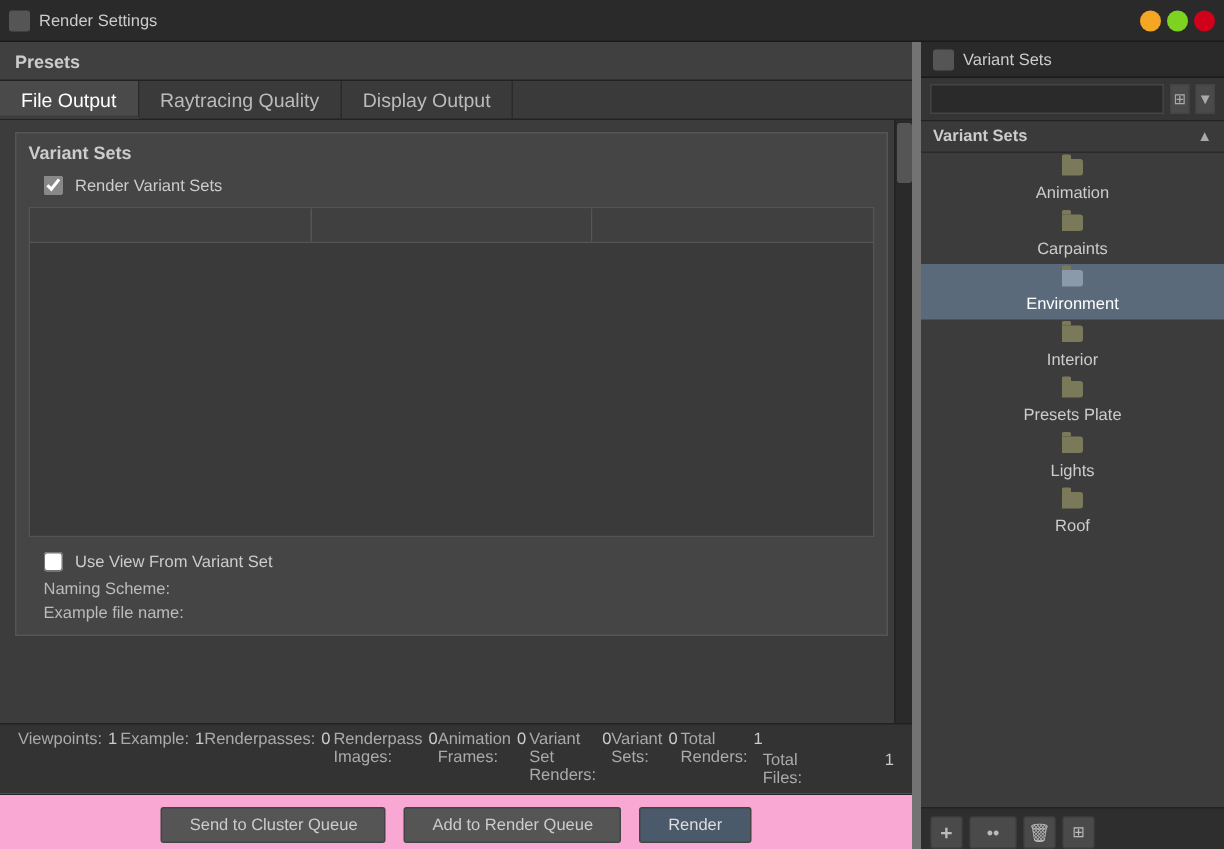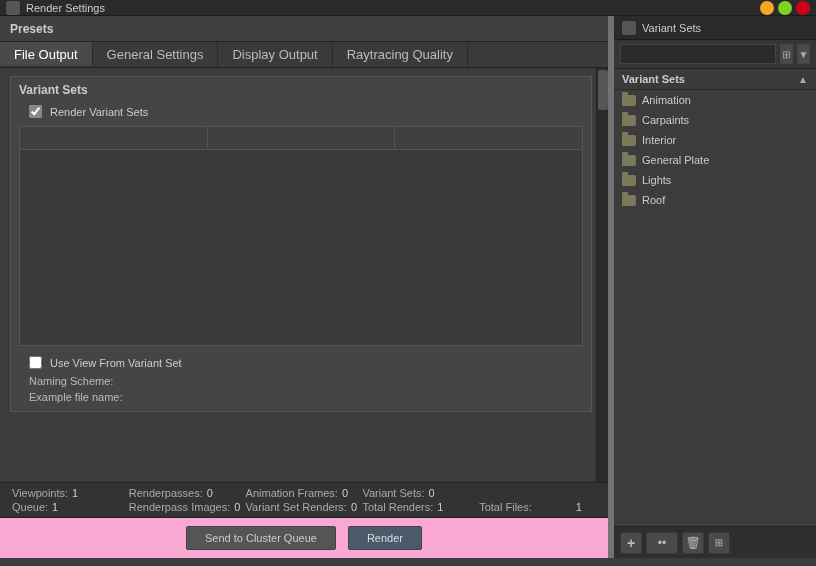--- a/index.html
+++ b/index.html
@@ -11,21 +11,21 @@
       font-size: 12px;
       color: #d0d0d0;
       overflow: hidden;
     }
 
     
     .title-bar {
       display: flex;
       align-items: center;
       background: #2a2a2a;
-      height: 16px;
+      height: 28px;
       padding: 0 6px;
       border-bottom: 1px solid #1a1a1a;
     }
     .title-bar-icon {
       width: 14px;
       height: 14px;
       background: #555;
       border-radius: 2px;
       margin-right: 6px;
     }
@@ -219,21 +219,20 @@
     .status-bar {
       background: #333;
       border-top: 1px solid #222;
       padding: 4px 12px;
       display: flex;
       gap: 0;
     }
     .status-col {
       flex: 1;
       display: flex;
-      flex-direction: column;
       gap: 2px;
       justify-content: flex-end;
     }
     .status-row {
       display: flex;
       gap: 4px;
       font-size: 11px;
       color: #bbb;
     }
     .status-key {
@@ -354,20 +353,21 @@
     }
 
     .tree-item {
       display: flex;
       align-items: center;
       padding: 4px 8px;
       cursor: pointer;
       font-size: 11px;
       color: #ccc;
       gap: 6px;
+      flex-direction: column;
     }
     .tree-item.selected {
       background: #5a6a7a;
       color: #fff;
     }
     .folder-icon {
       width: 14px;
       height: 11px;
       background: #7a7a5a;
       border-radius: 0 2px 2px 0;
@@ -432,27 +432,24 @@
 
     <div class="presets-bar">
       <span class="presets-label">Presets</span>
     </div>
 
     <div class="tabs-bar">
       <div class="tab active">
         <span>File Output</span>
       </div>
       <div class="tab">
-        <span>General Settings</span>
+        <span>Raytracing Quality</span>
       </div>
       <div class="tab">
         <span>Display Output</span>
-      </div>
-      <div class="tab">
-        <span>Raytracing Quality</span>
       </div>
     </div>
 
     <div class="content-area">
       <div class="scroll-area" style="padding-right: 16px;">
 
         <div class="variant-sets-section">
           <div class="section-title">Variant Sets</div>
 
           <div class="checkbox-row">
@@ -489,21 +486,21 @@
       </div>
     </div>
 
     <div class="status-bar">
       <div class="status-col">
         <div class="status-row">
           <span class="status-key">Viewpoints:</span>
           <span class="status-val">1</span>
         </div>
         <div class="status-row">
-          <span class="status-key">Queue:</span>
+          <span class="status-key">Example:</span>
           <span class="status-val">1</span>
         </div>
       </div>
       <div class="status-col">
         <div class="status-row">
           <span class="status-key">Renderpasses:</span>
           <span class="status-val">0</span>
         </div>
         <div class="status-row">
           <span class="status-key">Renderpass Images:</span>
@@ -533,20 +530,21 @@
       <div class="status-col">
         <div class="status-row" style="margin-top:14px;gap:44px;">
           <span class="status-key">Total Files:</span>
           <span class="status-val">1</span>
         </div>
       </div>
     </div>
 
     <div class="button-bar">
       <button class="action-btn">Send to Cluster Queue</button>
+      <button class="action-btn">Add to Render Queue</button>
       <button class="action-btn" style="background:#4a5a6a; color:#ddd;">Render</button>
     </div>
 
   </div>
 
   <div class="right-panel">
 
     <div class="right-title-bar">
       <div class="right-title-icon"></div>
       <span class="right-title-text">Variant Sets</span>
@@ -565,27 +563,31 @@
 
     <div class="tree-list">
       <div class="tree-item">
         <div class="folder-icon"></div>
         <span>Animation</span>
       </div>
       <div class="tree-item">
         <div class="folder-icon"></div>
         <span>Carpaints</span>
       </div>
+      <div class="tree-item selected">
+        <div class="folder-icon" style="background:#8a9aaa;"></div>
+        <span>Environment</span>
+      </div>
       <div class="tree-item">
         <div class="folder-icon"></div>
         <span>Interior</span>
       </div>
       <div class="tree-item">
         <div class="folder-icon"></div>
-        <span>General Plate</span>
+        <span>Presets Plate</span>
       </div>
       <div class="tree-item">
         <div class="folder-icon"></div>
         <span>Lights</span>
       </div>
       <div class="tree-item">
         <div class="folder-icon"></div>
         <span>Roof</span>
       </div>
     </div>

